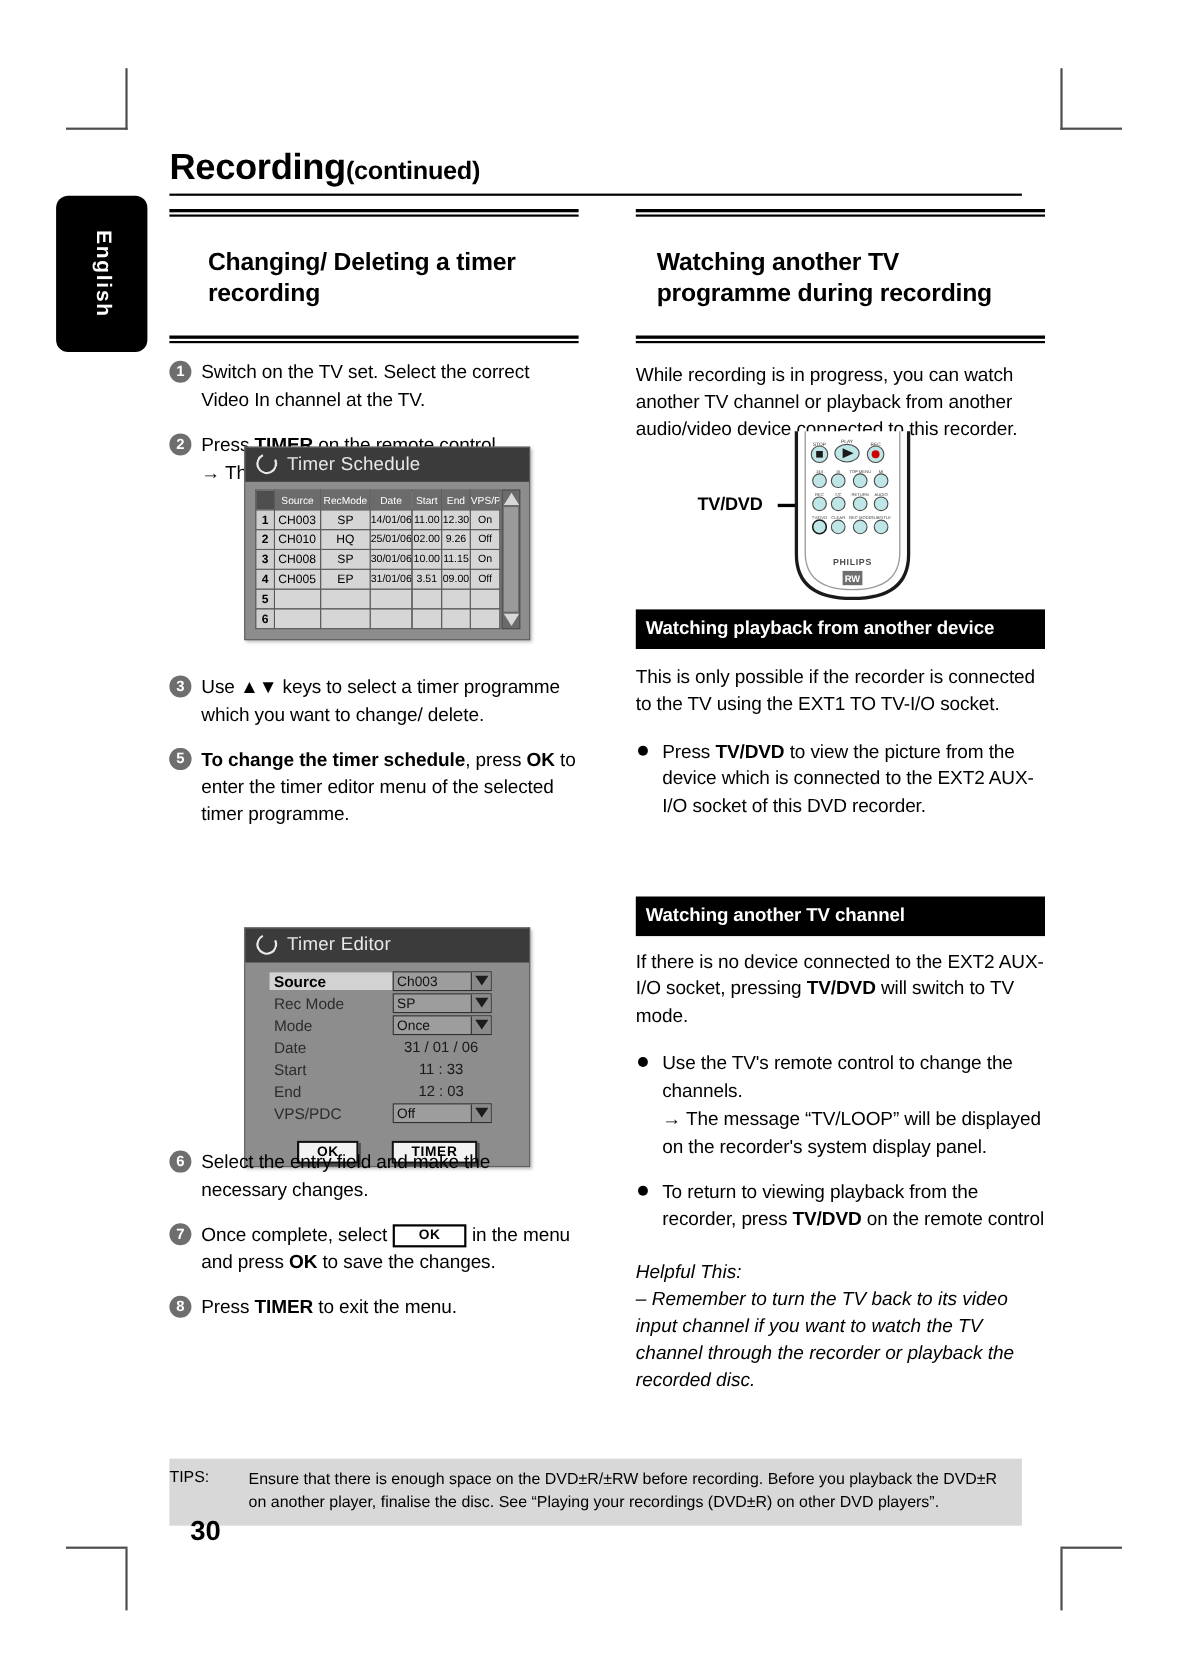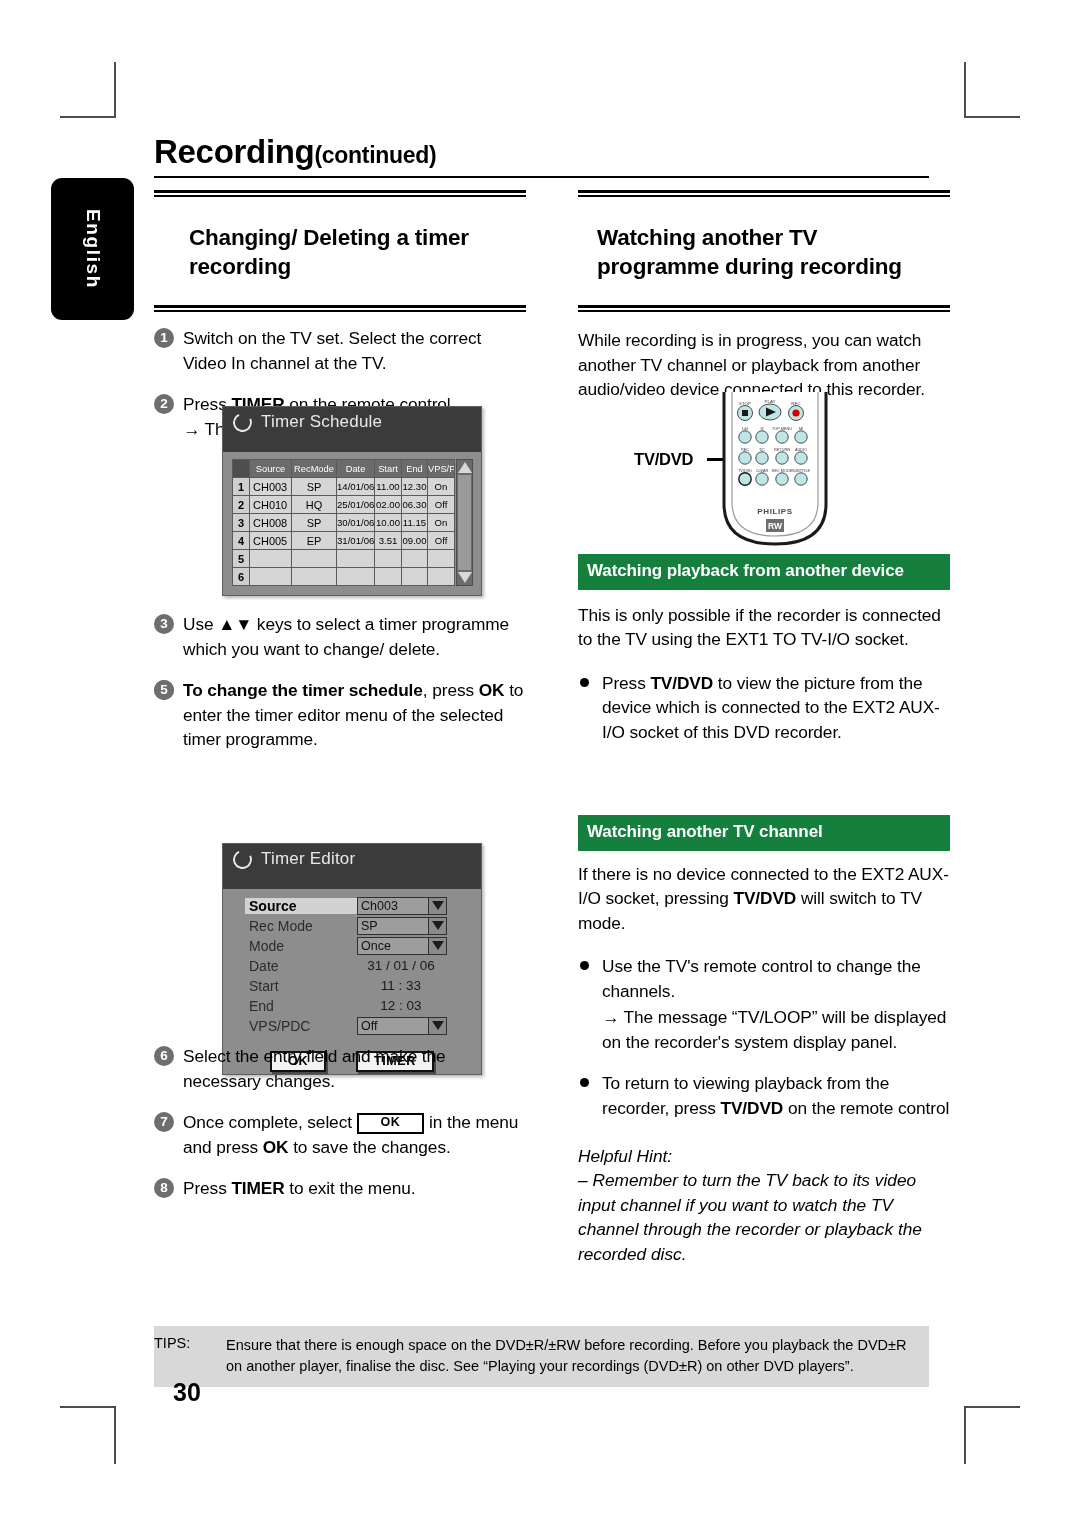--- a/index.html
+++ b/index.html
@@ -172,44 +172,44 @@
     left: 2px;
     top: 7px;
     width: 9px;
     height: 9px;
     border-radius: 50%;
     background: #000;
   }
 
   
   .greybar {
-    background: #15803d;
+    background: #000000;
     color: #fff;
     font-size: 17px;
     font-weight: bold;
     line-height: 1.33;
     padding: 6px 9px 7px;
     letter-spacing: -0.1px;
   }
 
   .hint { font-style: italic; font-size: 17.3px; line-height: 1.42; }
 
   
   .osd {
     background: #8d8d8d;
     border: 1px solid #5f5f5f;
     box-shadow: 2px 2px 3px rgba(0,0,0,.28);
   }
   .osd-title {
     background: #3b3b3b;
     color: #e8e8e8;
     font-size: 17px;
-    padding: 5px 10px 20px;
+    padding: 5px 10px 6px;
     display: flex;
-    align-items: flex-end;
+    align-items: flex-start;
     gap: 9px;
     letter-spacing: .2px;
   }
   .osd-title .disc {
     display: inline-block;
     width: 15px; height: 15px;
     border: 2px solid #e8e8e8;
     border-radius: 50%;
     border-top-color: transparent;
     transform: rotate(20deg);
@@ -469,21 +469,21 @@
             <td>11.00</td>
             <td>12.30</td>
             <td>On</td>
           </tr>
           <tr>
             <td class="idx">2</td>
             <td class="src">CH010</td>
             <td class="rm">HQ</td>
             <td>25/01/06</td>
             <td>02.00</td>
-            <td>06.30</td>
+            <td>9.26</td>
             <td>Off</td>
           </tr>
           <tr>
             <td class="idx">3</td>
             <td class="src">CH008</td>
             <td class="rm">SP</td>
             <td>30/01/06</td>
             <td>10.00</td>
             <td>11.15</td>
             <td>On</td>
@@ -702,21 +702,21 @@
   <div class="bullet">
     <span class="dot"></span>
     <span>Use the TV's remote control to change the channels.</span>
     <span class="sub" style="display:block; padding-left:0; text-indent:0; margin-top:2px;">→ The message “TV/LOOP” will be displayed on the recorder's system display panel.</span>
   </div>
   <div class="bullet">
     <span class="dot"></span>
     <span>To return to viewing playback from the recorder, press <b>TV/DVD</b> on the remote control</span>
   </div>
   <div style="height:6px"></div>
-  <div class="hint">Helpful Hint:</div>
+  <div class="hint">Helpful This:</div>
   <div class="hint">– Remember to turn the TV back to its video input channel if you want to watch the TV channel through the recorder or playback the recorded disc.</div>
 </div>
 
 <div id="tips">
   <div class="lbl">TIPS:</div>
   <div class="txt">Ensure that there is enough space on the DVD±R/±RW before recording. Before you playback the DVD±R on another player, finalise the disc. See “Playing your recordings (DVD±R) on other DVD players”.</div>
 </div>
 
 <div id="page-number">30</div>
 

